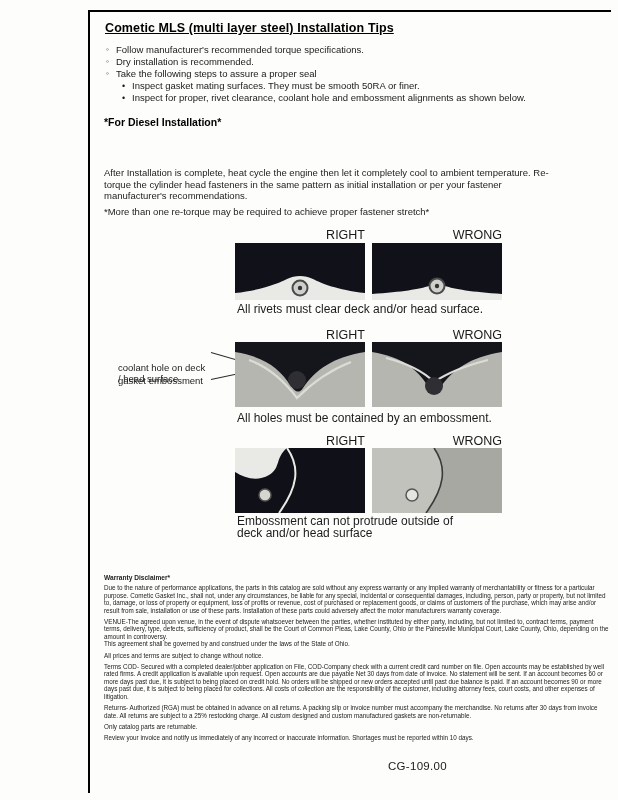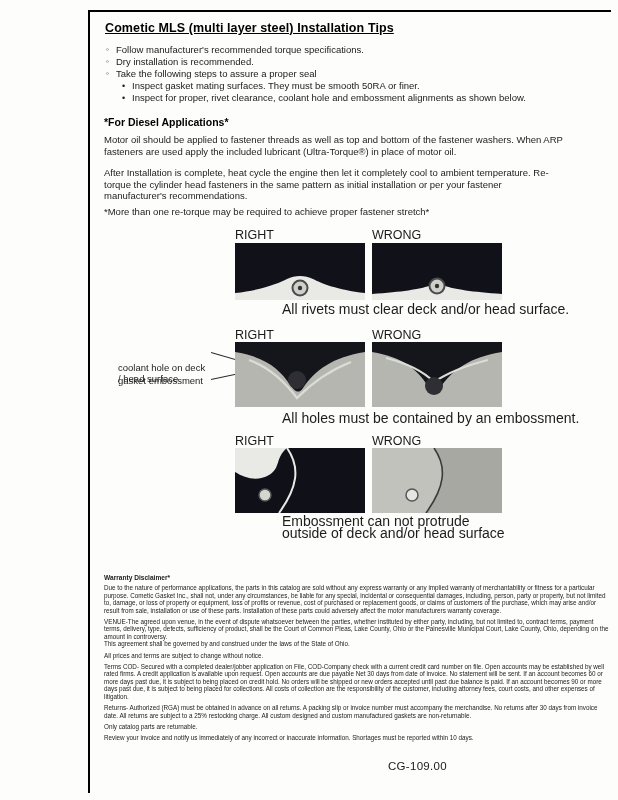--- a/index.html
+++ b/index.html
@@ -30,24 +30,24 @@
   .diesel-head {
     position:absolute; left:104px; top:116px;
     font-size:10.5px; font-weight:bold; color:#000;
   }
   .para { position:absolute; left:104px; font-size:9.5px; line-height:11.5px; color:#1c1c1c; }
   .p1 { top:134px; width:472px; }
   .p2 { top:167px; width:458px; }
   .p3 { top:206px; width:480px; }
 
   .diagrams { position:absolute; left:0; top:228px; width:618px; height:350px; }
-  .dlabel { position:absolute; width:130px; text-align:left; font-size:12.5px; color:#1a1a1a; }
+  .dlabel { position:absolute; width:130px; text-align:right; font-size:12.5px; color:#1a1a1a; }
   .dimg { position:absolute; width:130px; overflow:hidden; }
   .dimg svg { display:block; width:100%; height:100%; }
-  .dcap { position:absolute; font-size:14px; line-height:11.5px; color:#1c1c1c;margin-left:45px; }
+  .dcap { position:absolute; font-size:12px; line-height:11.5px; color:#1c1c1c; }
 
   .callout { position:absolute; font-size:9.5px; line-height:11px; color:#1c1c1c; }
   .conn { position:absolute; border-top:1.2px solid #2a2a2a; transform-origin:left center; }
 
   .disclaimer {
     position:absolute; left:104px; top:574px; width:506px;
     font-size:6.3px; line-height:7.4px; color:#222;
   }
   .disclaimer .dhead { font-weight:bold; font-size:6.6px; margin-bottom:3px; }
   .disclaimer p { margin-bottom:4px; white-space:pre-line; }
@@ -83,22 +83,21 @@
     <div class="tip sub">
       <span class="bul">•</span>
       <span>Inspect gasket mating surfaces.  They must be smooth 50RA or finer.</span>
     </div>
     <div class="tip sub">
       <span class="bul">•</span>
       <span>Inspect for proper, rivet clearance, coolant hole and embossment alignments as shown below.</span>
     </div>
   </div>
 
-  <h2 class="diesel-head">*For Diesel Applications*</h2>
-  <p class="para p1">Motor oil should be applied to fastener threads as well as top and bottom of the fastener washers. When ARP fasteners are used apply the included lubricant (Ultra-Torque®) in place of motor oil.</p>
+  <h2 class="diesel-head">*For Diesel Installation*</h2>
   <p class="para p2">After Installation is complete, heat cycle the engine then let it completely cool to ambient temperature. Re-torque the cylinder head fasteners in the same pattern as initial installation or per your fastener manufacturer's recommendations.</p>
   <p class="para p3">*More than one re-torque may be required to achieve proper fastener stretch*</p>
 
   <div class="diagrams">
 
     <div class="dlabel" style="left:235px; top:0;">RIGHT</div>
     <div class="dlabel" style="left:372px; top:0;">WRONG</div>
 
     <div class="dimg" style="left:235px; top:15px; height:57px;">
       <svg viewBox="0 0 130 57">

